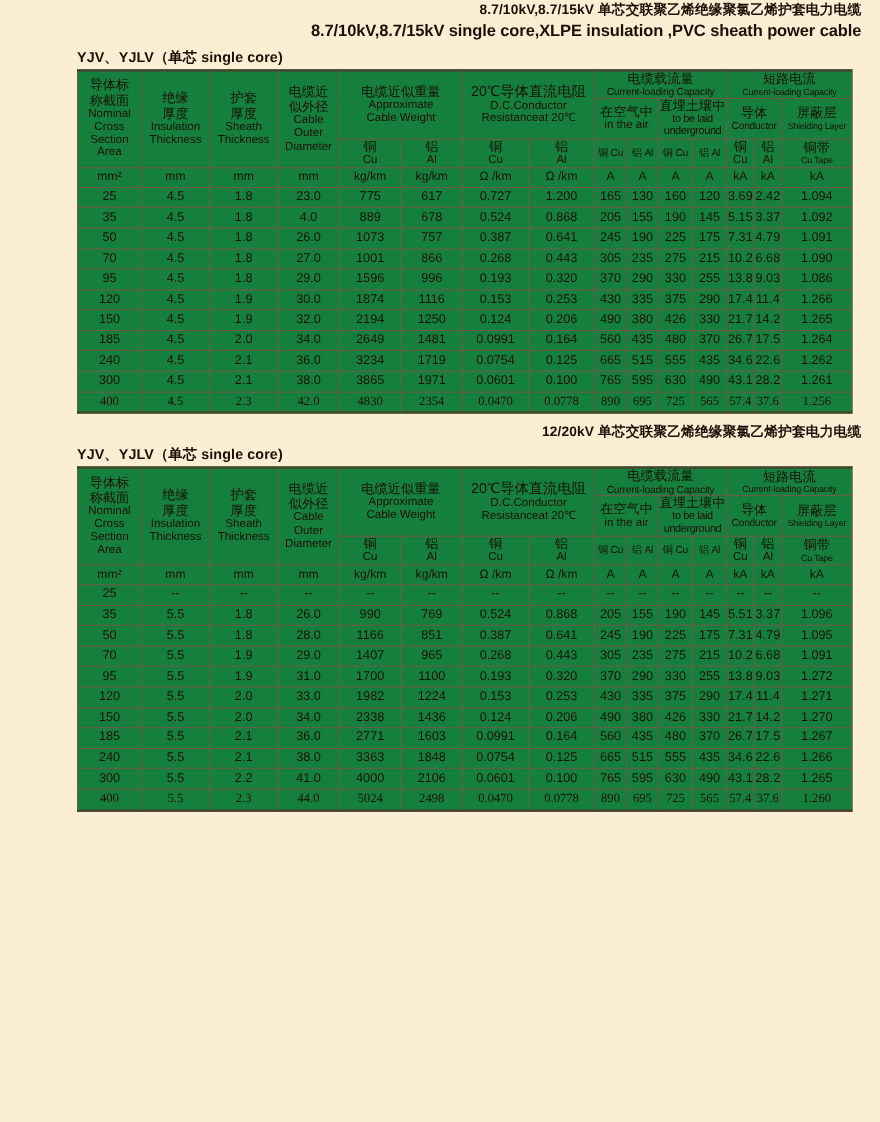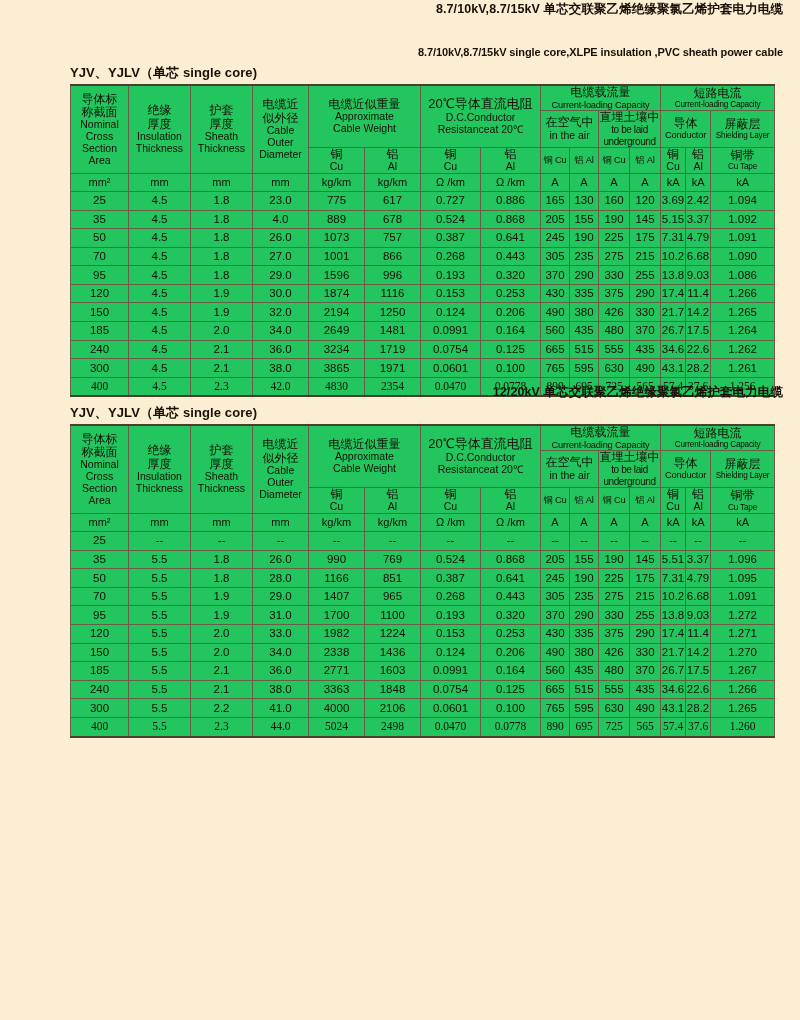--- a/index.html
+++ b/index.html
@@ -29,40 +29,39 @@
     text-align: right;
     padding-right: 17px;
     font-weight: bold;
     line-height: 1.45;
   }
   .title-cn {
     font-size: 12.5px;
     letter-spacing: 0.1px;
   }
   .title-en {
-    font-size: 11px;
+    font-size: 15px;
     letter-spacing: -0.1px;
-    margin-top: 27px;
   }
 
   .series-label {
     margin-left: 70px;
     font-size: 13px;
     padding-top: 3px;
     padding-bottom: 2px;
     letter-spacing: 0.1px;
     font-weight: bold;
   }
 
   table.spec {
     border-collapse: collapse;
     margin-left: 70px;
     width: 664px;
     table-layout: fixed;
-    background: #22c55e;
+    background: #15803d;
   }
   table.spec td, table.spec th {
     border: 1px solid #6b5c45;
     text-align: center;
     vertical-align: middle;
     font-weight: normal;
     padding: 0;
     line-height: 1.12;
     color: #160f06;
   }
@@ -246,21 +245,21 @@
       </thead>
       <tbody class="data" id="tbody-1">
           <tr>
             <td>25</td>
             <td>4.5</td>
             <td>1.8</td>
             <td>23.0</td>
             <td>775</td>
             <td>617</td>
             <td>0.727</td>
-            <td>0.886</td>
+            <td>1.200</td>
             <td>165</td>
             <td>130</td>
             <td>160</td>
             <td>120</td>
             <td>3.69</td>
             <td>2.42</td>
             <td>1.094</td>
           </tr>
           <tr>
             <td>35</td>

